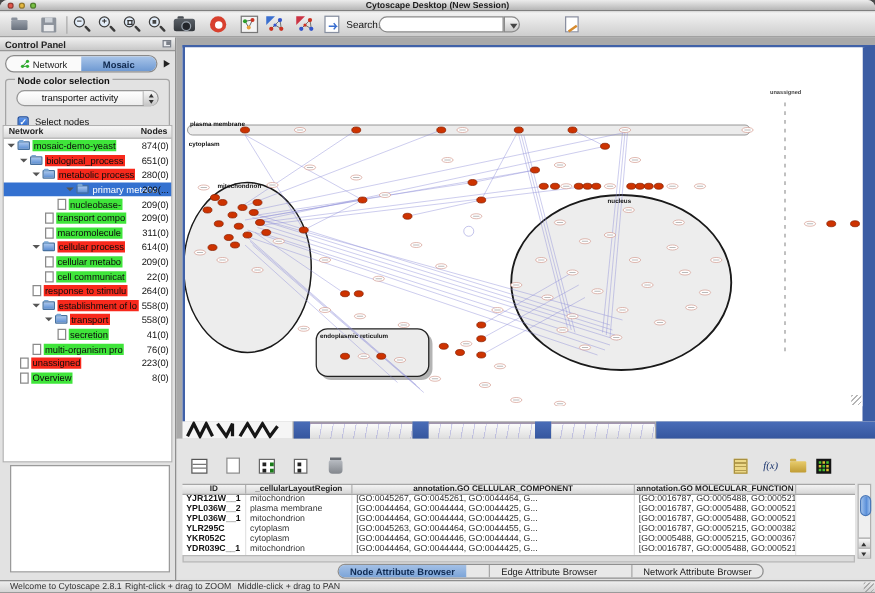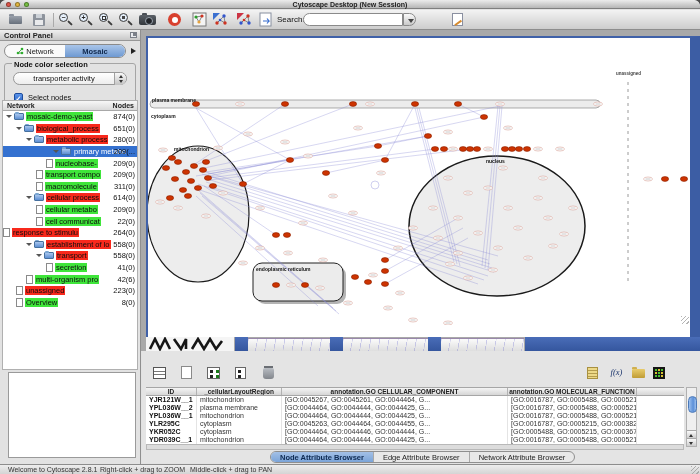--- a/index.html
+++ b/index.html
@@ -148,21 +148,21 @@
   .dp-cell.id{font-weight:bold;color:#111;}
   .c0{width:51px;} .c1{width:85px;} .c2{width:226px;} .c3{width:129px;} .c4{width:47px;border-right:none;}
   #dp-hscroll{position:absolute;left:4px;top:93px;width:538px;height:6px;background:#dcdcdc;border:1px solid #b8b8b8;}
   #dp-vscroll{position:absolute;left:544px;top:36px;width:11px;height:60px;background:#efefef;border:1px solid #b0b0b0;}
   #dp-vthumb{position:absolute;left:0.5px;top:8px;width:9px;height:17px;border-radius:5px;background:linear-gradient(90deg,#9cc0ee,#5b8fd8 60%,#9cc0ee);border:0.5px solid #4a78b8;}
   .vs-btn{position:absolute;left:0;width:9px;height:8px;background:linear-gradient(#fafafa,#cdcdcd);border-top:1px solid #a8a8a8;}
   .vs-btn::before{content:"";position:absolute;left:2px;}
   #vs-up::before{top:2.5px;border-left:2.5px solid transparent;border-right:2.5px solid transparent;border-bottom:3.5px solid #333;}
   #vs-dn::before{top:2.5px;border-left:2.5px solid transparent;border-right:2.5px solid transparent;border-top:3.5px solid #333;}
 
-  #dp-tabs{position:absolute;left:128px;top:100px;height:12px;display:flex;border:1px solid #8f8f8f;border-radius:7px;overflow:hidden;background:#e8e8e8;}
+  #dp-tabs{position:absolute;left:128px;top:100px;height:12px;display:flex;border:1px solid #8f8f8f;border-radius:7px;overflow:hidden;background:#e8e8e8;gap:18px;}
   .dp-tab{font-size:7.5px;line-height:11px;padding:0 9px;color:#222;border-left:1px solid #a8a8a8;white-space:nowrap;}
   .dp-tab:first-child{border-left:none;}
   .dp-tab.active{background:linear-gradient(#a3c0e6,#7ba4d8);font-weight:bold;color:#0e2a52;}
 
   
   #statusbar{left:0;top:464px;width:700px;height:10px;background:linear-gradient(#ededed,#d4d4d4);border-top:1px solid #8d8d8d;}
   .sbtext{position:absolute;top:0;font-size:7px;line-height:10px;color:#333;white-space:nowrap;}
   #sb-grip{position:absolute;right:1px;top:1px;width:8px;height:8px;
     background:repeating-linear-gradient(135deg,#aaa 0 1px,transparent 1px 3px);}
 </style>
@@ -343,21 +343,21 @@
       <div class="trow" style="padding-left:33px">
         <span class="file"></span>
         <span class="tlabel hl-g">cellular metabo</span>
         <span class="tcount">209(0)</span>
       </div>
       <div class="trow" style="padding-left:33px">
         <span class="file"></span>
         <span class="tlabel hl-g">cell communicat</span>
         <span class="tcount">22(0)</span>
       </div>
-      <div class="trow" style="">
+      <div class="trow" style="padding-left:23px">
         <span class="file"></span>
         <span class="tlabel hl-r">response to stimulu</span>
         <span class="tcount">264(0)</span>
       </div>
       <div class="trow" style="padding-left:23px">
         <span class="arr"></span>
           <span class="fold"></span>
         <span class="tlabel hl-r">establishment of lo</span>
         <span class="tcount">558(0)</span>
       </div>
@@ -368,21 +368,21 @@
         <span class="tcount">558(0)</span>
       </div>
       <div class="trow" style="padding-left:43px">
         <span class="file"></span>
         <span class="tlabel hl-g">secretion</span>
         <span class="tcount">41(0)</span>
       </div>
       <div class="trow" style="padding-left:23px">
         <span class="file"></span>
         <span class="tlabel hl-g">multi-organism pro</span>
-        <span class="tcount">42(6)</span>
+        <span class="tcount">76(0)</span>
       </div>
       <div class="trow" style="padding-left:13px">
         <span class="file"></span>
         <span class="tlabel hl-r">unassigned</span>
         <span class="tcount">223(0)</span>
       </div>
       <div class="trow" style="padding-left:13px">
         <span class="file"></span>
         <span class="tlabel hl-g">Overview</span>
         <span class="tcount">8(0)</span>

